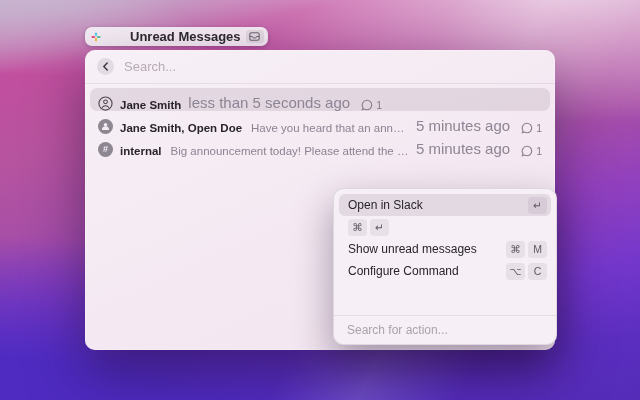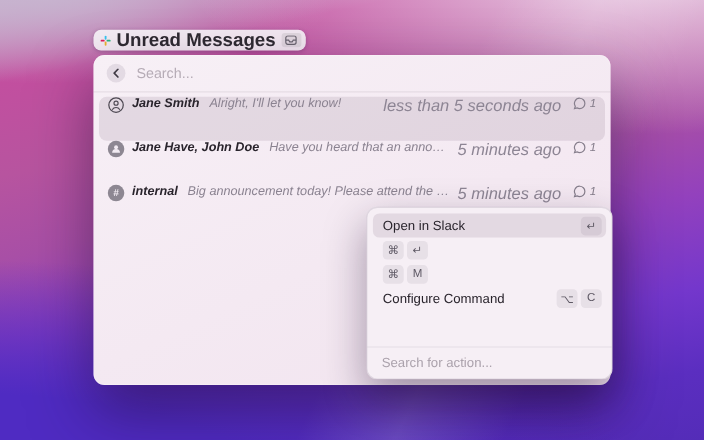--- a/index.html
+++ b/index.html
@@ -23,21 +23,21 @@
 
   
   .pill {
     position:absolute; left:85px; top:27px; height:19px;
     display:flex; align-items:center; gap:5px;
     padding:0 4px 0 6px;
     background:rgba(248,243,248,0.93);
     border-radius:7px;
     box-shadow:0 1px 4px rgba(40,15,60,0.25);
   }
-  .pill-label { font-size:17px; font-weight:700; color:#2e2a31; white-space:nowrap; }
+  .pill-label { font-size:13px; font-weight:700; color:#2e2a31; white-space:nowrap;margin-left:24px; }
   .pill-badge {
     display:flex; align-items:center; justify-content:center;
     width:18px; height:13px; background:rgba(0,0,0,0.07); border-radius:3px;
   }
 
   
   .window {
     position:absolute; left:85px; top:50px; width:470px; height:300px;
     border-radius:10px;
     background:linear-gradient(155deg, #f7f0f6 0%, #f4e9f2 55%, #f2e4ef 100%);
@@ -55,22 +55,22 @@
   }
   .search-input {
     flex:1; border:none; background:transparent; outline:none;
     font-family:inherit; font-size:13px; color:#2e2a31;
   }
   .search-input::placeholder { color:#b6acb6; }
 
   
   .list { padding:4px 5px 0; }
   .row {
-    height:40px; display:flex; align-items:flex-start; gap:7px;
-    padding:0 8px; border-radius:7px; cursor:default;font-style:italic;
+    height:23px; display:flex; align-items:flex-end; gap:7px;
+    padding:0 8px; border-radius:7px; cursor:default;
   }
   .row.selected { background:rgba(72,50,72,0.11); }
   .row-icon { flex:0 0 auto; display:flex; align-items:center; }
   .row-title { font-size:11.5px; font-weight:700; color:#29242c; white-space:nowrap; }
   .row-preview {
     flex:1; font-size:11.5px; color:#8b8391;
     white-space:nowrap; overflow:hidden; text-overflow:ellipsis; margin-left:2px;
   }
   .row-time { font-size:15px; color:#8d8594; white-space:nowrap; margin-right:4px; }
   .row-count { display:flex; align-items:center; gap:3px; font-size:10.5px; color:#837b89; }
@@ -152,40 +152,39 @@
 
     <div class="row selected">
       <span class="row-icon">
         <svg width="15" height="15" viewBox="0 0 16 16">
           <circle cx="8" cy="8" r="7" fill="none" stroke="#4c4751" stroke-width="1.2"></circle>
           <circle cx="8" cy="6.2" r="2" fill="none" stroke="#4c4751" stroke-width="1.1"></circle>
           <path d="M4.3 12.5a4.3 4.3 0 0 1 7.4 0" fill="none" stroke="#4c4751" stroke-width="1.1"></path>
         </svg>
       </span>
       <span class="row-title">Jane Smith</span>
-      <span class="row-preview">Alright, I'll let you know!</span>
       <span class="row-time">less than 5 seconds ago</span>
       <span class="row-count">
         <svg width="12" height="12" viewBox="0 0 12 12">
           <path d="M6 1.3a4.7 4.7 0 0 1 0 9.4c-.9 0-1.75-.25-2.45-.7L1.3 10.7l.72-2.1A4.7 4.7 0 0 1 6 1.3z" fill="none" stroke="#877f8d" stroke-width="1.1"></path>
         </svg>
         <span>1</span>
       </span>
     </div>
 
     <div class="row">
       <span class="row-icon">
         <span class="avatar-filled">
           <svg width="11" height="11" viewBox="0 0 16 16">
             <circle cx="8" cy="5.6" r="2.6" fill="#f2ebf2"></circle>
             <path d="M2.8 13a5.2 5.2 0 0 1 10.4 0z" fill="#f2ebf2"></path>
           </svg>
         </span>
       </span>
-      <span class="row-title">Jane Have, John Doe</span>
+      <span class="row-title">Jane Smith, Open Doe</span>
       <span class="row-preview">Have you heard that an announcement is coming today?</span>
       <span class="row-time">5 minutes ago</span>
       <span class="row-count">
         <svg width="12" height="12" viewBox="0 0 12 12">
           <path d="M6 1.3a4.7 4.7 0 0 1 0 9.4c-.9 0-1.75-.25-2.45-.7L1.3 10.7l.72-2.1A4.7 4.7 0 0 1 6 1.3z" fill="none" stroke="#877f8d" stroke-width="1.1"></path>
         </svg>
         <span>1</span>
       </span>
     </div>
 
@@ -219,20 +218,21 @@
       </div>
 
       <div class="p-item">
         <span class="keys">
           <span class="key">⌘</span>
           <span class="key">↵</span>
         </span>
       </div>
 
       <div class="p-item">
+        <span class="p-label">Show unread messages</span>
         <span class="keys">
           <span class="key">⌘</span>
           <span class="key">M</span>
         </span>
       </div>
 
       <div class="p-item">
         <span class="p-label">Configure Command</span>
         <span class="keys">
           <span class="key">⌥</span>

